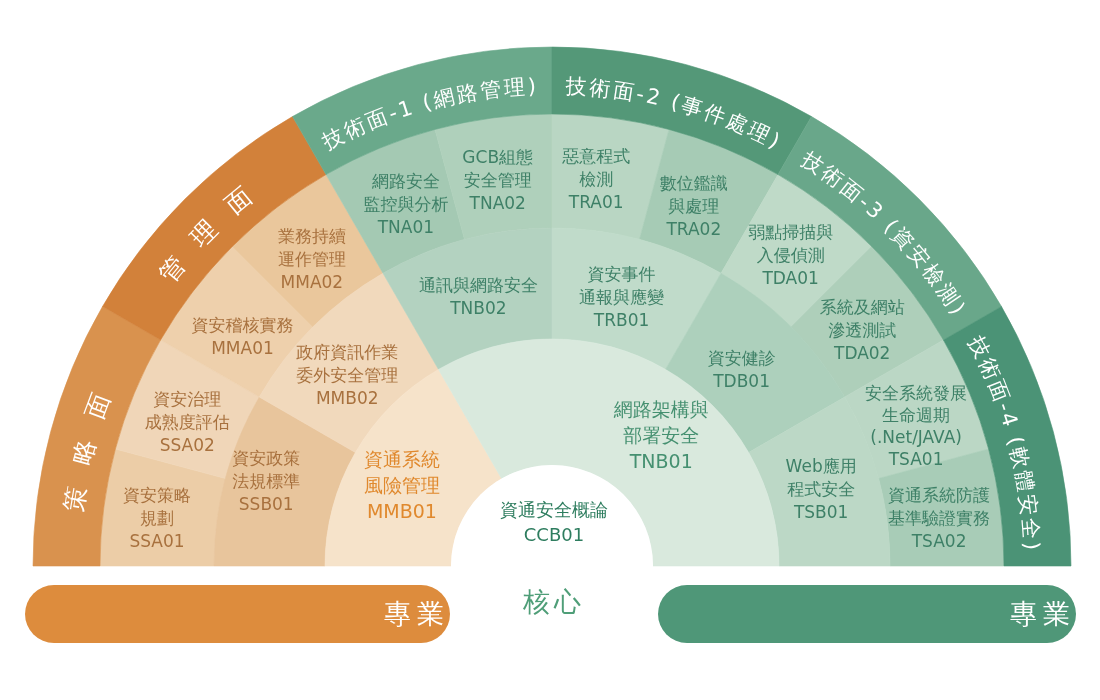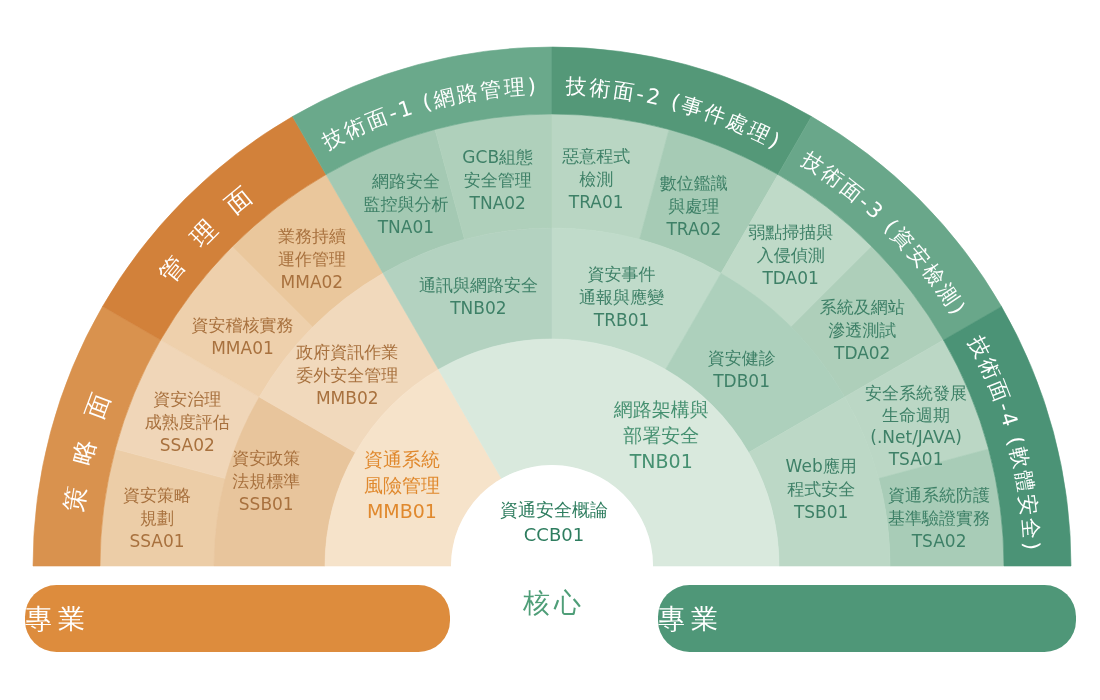--- a/index.html
+++ b/index.html
@@ -5,24 +5,24 @@
   html,body{margin:0;padding:0;background:#ffffff;}
   body{width:1100px;height:700px;overflow:hidden;font-family:"DejaVu Sans",sans-serif;}
   .stage{position:relative;width:1100px;height:700px;}
   svg{position:absolute;left:0;top:0;}
   svg text{font-family:"DejaVu Sans",sans-serif;}
   .band-label{font-size:21px;font-weight:500;fill:#ffffff;letter-spacing:2.5px;}
   .band-label.wide{font-size:25px;letter-spacing:22px;}
   .course-label{font-size:17px;font-weight:500;}
   .course-label.emphasis{font-size:19px;}
   .core-label{font-size:18px;font-weight:500;}
-  .bar{position:absolute;top:585px;height:67px;border-radius:31.5px;display:flex;align-items:center;justify-content:flex-start;color:#ffffff;font-size:27px;font-weight:500;letter-spacing:6px;}
+  .bar{position:absolute;top:585px;height:58px;border-radius:31.5px;display:flex;align-items:center;justify-content:flex-end;color:#ffffff;font-size:27px;font-weight:500;letter-spacing:6px;}
   .bar-left{left:25px;width:425px;background:#dd8c3d;}
   .bar-right{left:658px;width:418px;background:#4f9778;}
-  .bar-core{position:absolute;top:585px;left:450px;width:208px;height:63px;display:flex;align-items:flex-start;justify-content:center;color:#4f9e78;font-size:27px;font-weight:500;letter-spacing:4px;background:#ffffff;}
+  .bar-core{position:absolute;top:570px;left:450px;width:208px;height:63px;display:flex;align-items:center;justify-content:center;color:#4f9e78;font-size:27px;font-weight:500;letter-spacing:4px;background:#ffffff;}
 </style>
 </head>
 <body>
 
 <div class="stage">
   <svg id="fan" width="1100" height="700" viewBox="0 0 1100 700">
       <defs>
         <path id="bandlbl0" fill="none" d="M 79 566 A 473 473 0 0 1 142.37 329.5"></path>
         <path id="bandlbl1" fill="none" d="M 142.37 329.5 A 473 473 0 0 1 315.5 156.37"></path>
         <path id="bandlbl2" fill="none" d="M 315.5 156.37 A 473 473 0 0 1 552 93"></path>

